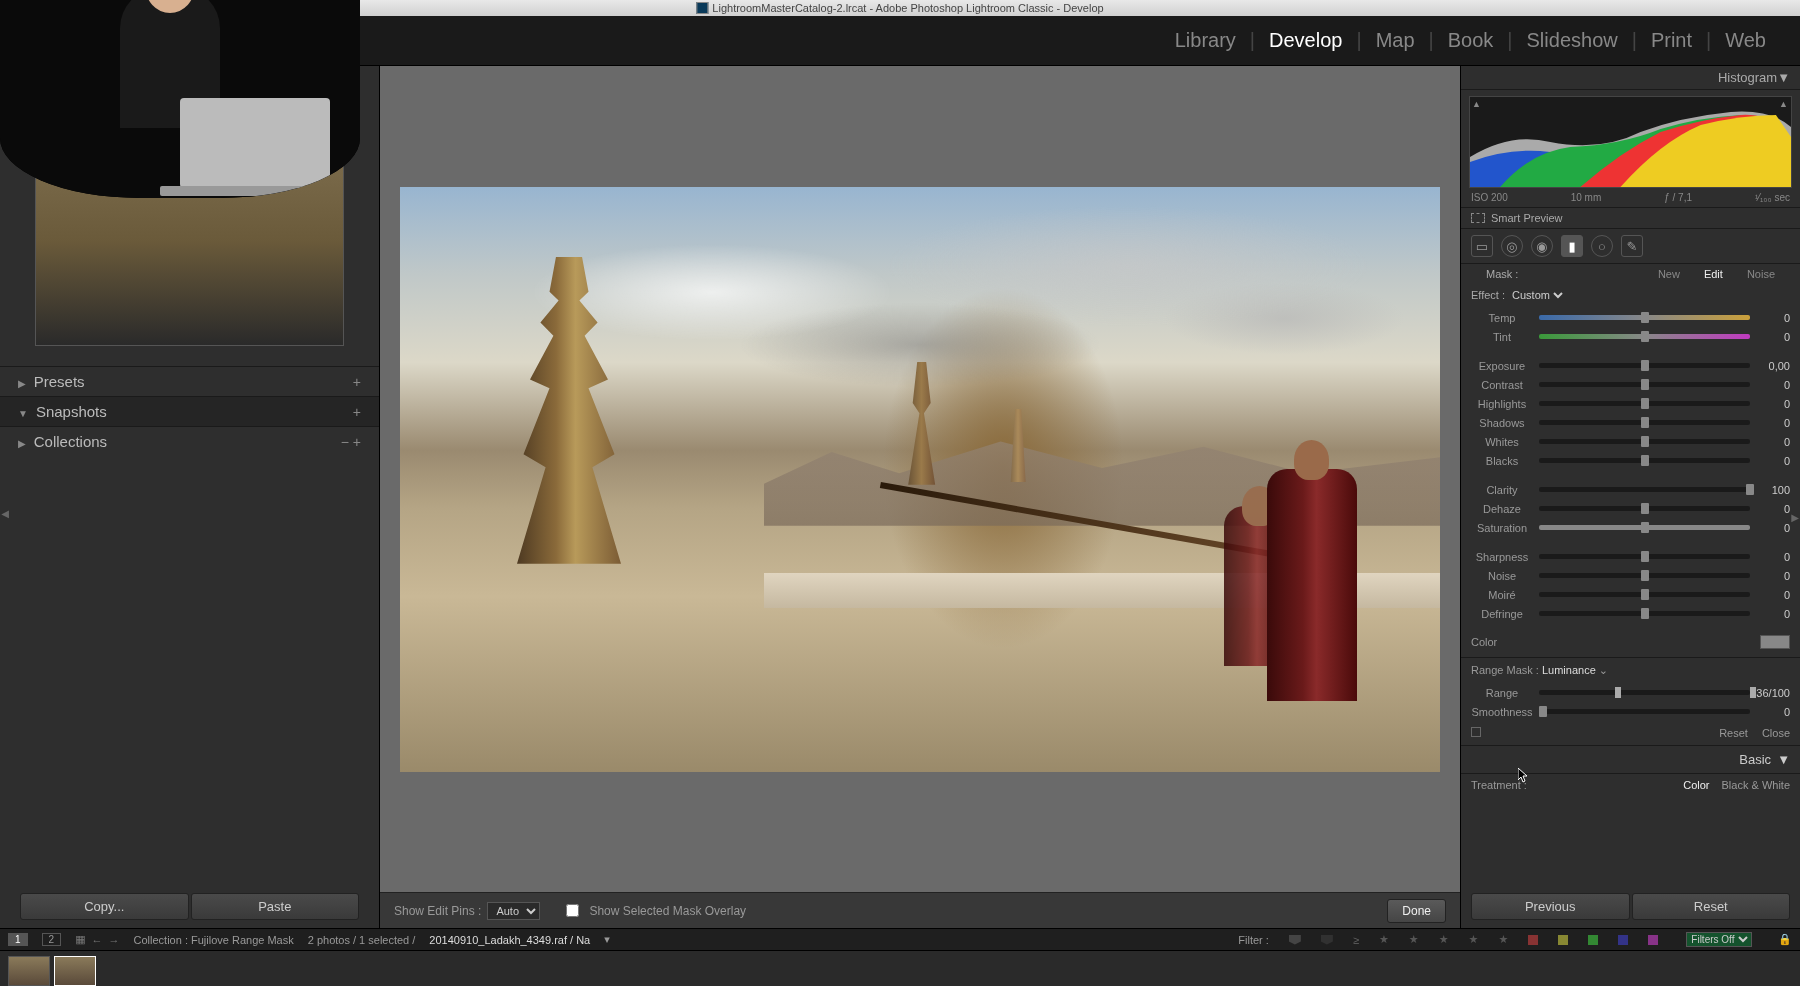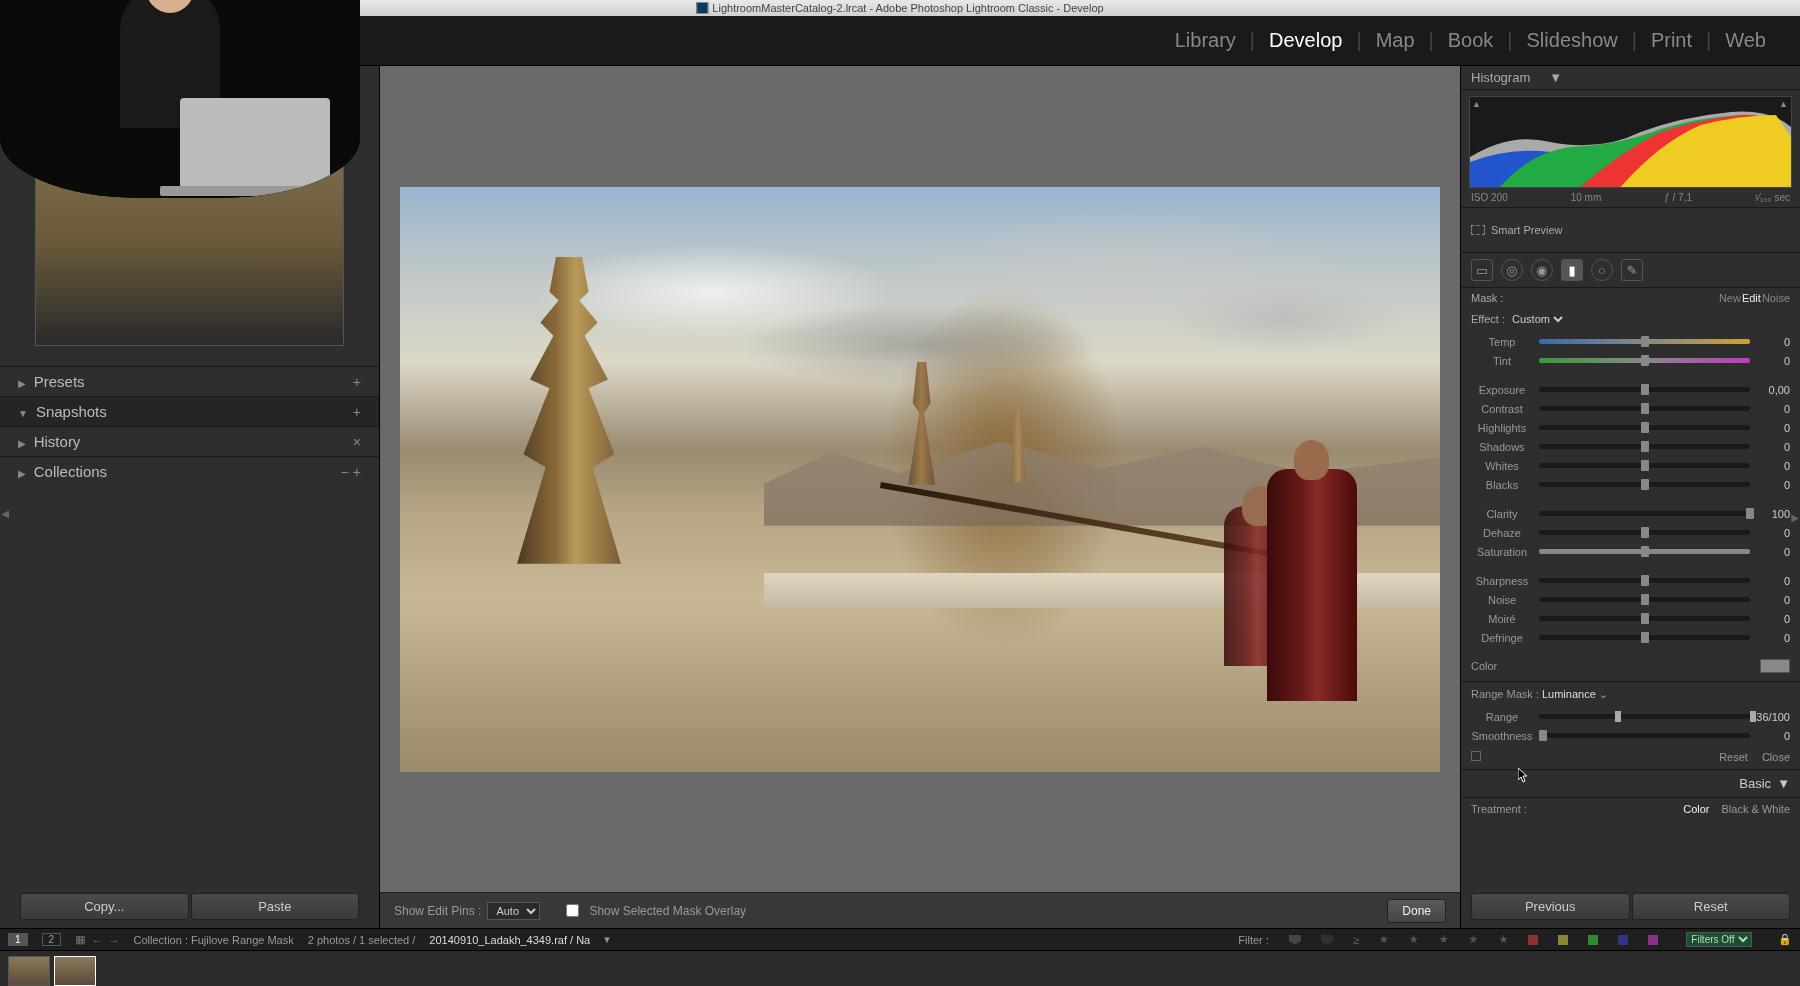--- a/index.html
+++ b/index.html
@@ -87,35 +87,35 @@
 .horn { position:absolute; right:14%; bottom:36%; width:420px; height:6px;
   background:linear-gradient(90deg,#2a1a0a,#6a4a2a); transform:rotate(10deg); transform-origin:right center; }
 
 .toolbar { height: 36px; background: #383838; border-top:1px solid #222; display:flex; align-items:center; padding: 0 14px; font-size:12px; color:#999; }
 .toolbar .group { display:flex; align-items:center; gap:6px; }
 .toolbar select { background:#2a2a2a; color:#ccc; border:1px solid #555; font-size:11px; padding:1px 4px; }
 .toolbar .done { margin-left:auto; background:linear-gradient(#5a5a5a,#454545); border:1px solid #222; color:#eee; padding:4px 14px; border-radius:3px; font-size:12px; cursor:pointer;text-align:right; }
 .toolbar input[type=checkbox] { margin: 0 4px 0 20px; }
 
 
-.rp-header { display:flex; justify-content:flex-start; padding:4px 10px; font-size:13px; color:#aaa; border-bottom:1px solid #1a1a1a; align-items:center; gap:19px;}
+.rp-header { display:flex; justify-content:flex-end; padding:4px 10px; font-size:13px; color:#aaa; border-bottom:1px solid #1a1a1a; align-items:center; gap:0;}
 .histogram { height: 92px; margin: 6px 8px 2px; background:#1a1a1a; border:1px solid #444; position:relative; overflow:hidden; }
 .histo-svg { width:100%; height:100%; }
 .clip-l,.clip-r { position:absolute; top:2px; width:10px; height:10px; font-size:9px; color:#888; }
 .clip-l{left:2px} .clip-r{right:2px}
 .exif { display:flex; justify-content:space-between; padding:2px 10px 4px; font-size:10px; color:#888; }
-.smart-preview { padding:16px 10px; font-size:11px; color:#aaa; border-top:1px solid #1a1a1a; border-bottom:1px solid #1a1a1a; display:flex; align-items:center; gap:6px;}
+.smart-preview { padding:4px 10px; font-size:11px; color:#aaa; border-top:1px solid #1a1a1a; border-bottom:1px solid #1a1a1a; display:flex; align-items:center; gap:6px;}
 .sp-icon { width:14px; height:10px; border:1px dashed #888; }
 
 .tool-strip { display:flex; gap:8px; padding:6px 10px; border-bottom:1px solid #1a1a1a; align-items:center; }
 .tool { width:22px; height:22px; border:1px solid #555; border-radius:3px; display:flex; align-items:center; justify-content:center; font-size:13px; color:#999; cursor:pointer; }
 .tool.sel { background:#555; color:#fff; }
 .tool.round { border-radius:50%; }
 
-.mask-hdr { display:flex; padding:4px 10px; font-size:11px; color:#aaa; gap:1px; align-items:center; }
+.mask-hdr { display:flex; padding:4px 25px; font-size:11px; color:#aaa; gap:24px; align-items:center; }
 .mask-hdr .lbl { flex:1; }
 .mask-hdr span.opt { cursor:pointer; color:#888; }
 .mask-hdr span.opt.active { color:#eee; }
 
 .effect-row { display:flex; padding:4px 10px; font-size:11px; color:#aaa; align-items:center; gap:3px; }
 .effect-row select { background:transparent; color:#ccc; border:none; font-size:11px; }
 
 .sliders { padding: 2px 10px 8px; }
 .slider-row { display:flex; align-items:center; font-size:11px; color:#999; height:19px; gap:6px; }
 .slider-row .sl-label { width:62px; text-align:center; }
@@ -217,24 +217,20 @@
       <div class="nav-thumb"></div>
     </div>
 
     <div class="panel-section">
       <span><span class="arrow">▶</span><span>Presets</span></span>
       <span class="btn-plus">+</span>
     </div>
     <div class="panel-section expanded">
       <span><span class="arrow">▼</span><span>Snapshots</span></span>
       <span class="btn-plus">+</span>
-    </div>
-    <div class="panel-section">
-      <span><span class="arrow">▶</span><span>History</span></span>
-      <span class="btn-plus">×</span>
     </div>
     <div class="panel-section">
       <span><span class="arrow">▶</span><span>Collections</span></span>
       <span class="btn-plus">− +</span>
     </div>
 
     <div class="left-bottom">
       <button>Copy...</button>
       <button>Paste</button>
     </div>

